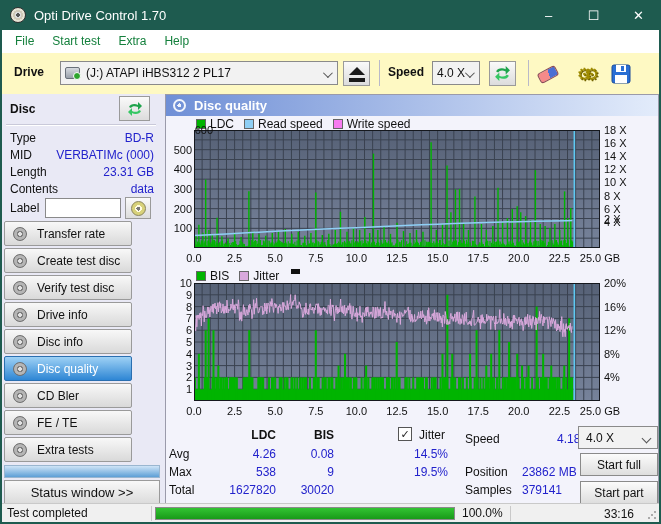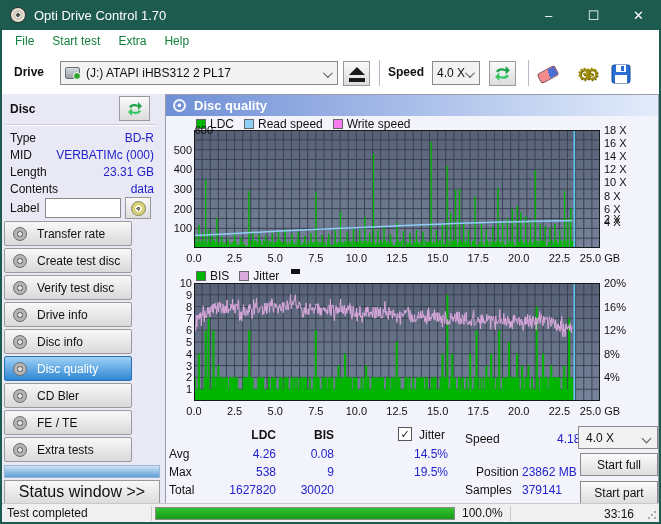--- a/index.html
+++ b/index.html
@@ -15,21 +15,21 @@
              border:1px solid #333; }
   .title-text { font-size:13px; }
   .win-btns { position:absolute; right:0; top:0; height:30px; display:flex; }
   .win-btn { width:45px; height:30px; display:flex; align-items:center; justify-content:center;
              color:#fff; font-size:13px; cursor:default; }
   
   .menubar { position:absolute; top:28px; left:-2px; width:661px; height:23px; background:#fff;
              display:flex; align-items:center; padding-left:6px; border-bottom:1px solid #fff; }
   .menu-item { font-size:12px; color:#15803d; padding:3px 9px; }
   
-  .toolbar { position:absolute; top:51px; left:0; width:657px; height:41px; background:#ffffff; }
+  .toolbar { position:absolute; top:51px; left:0; width:657px; height:41px; background:#fef9c3; }
   .tb-label { position:absolute; font-size:12px; font-weight:bold; color:#111; }
   .combo { position:absolute; background:#F2F2F2; border:1px solid #8A8A8A; height:24px;
            display:flex; align-items:center; font-size:12px; color:#111; padding:0 4px; }
   .combo .chev { position:absolute; right:7px; top:9px; width:7px; height:7px;
                  border-right:1.6px solid #555; border-bottom:1.6px solid #555; transform:rotate(45deg) translateY(-2px); }
   .drive-ico { width:15px; height:12px; background:linear-gradient(#d6dae0,#9aa1ab); border:1px solid #69707a;
                border-radius:2px; margin-right:6px; position:relative; flex:none; }
   .drive-ico:after { content:""; position:absolute; right:-2px; bottom:-2px; width:6px; height:6px;
                      border-radius:50%; background:#2DA52D; border:1px solid #fff; }
   .tb-btn { position:absolute; width:27px; height:25px; background:linear-gradient(#fafafa,#dcdcdc);
@@ -65,21 +65,21 @@
   .side-btn { position:relative; height:25px; margin-bottom:2px; background:linear-gradient(#f8f8f8,#d9d9d9);
               border:1px solid #9a9a9a; border-radius:2px; display:flex; align-items:center;
               font-size:12px; color:#111; padding-left:8px; }
   .side-btn .disc-glyph { width:14px; height:14px; border-radius:50%; margin-right:10px; flex:none;
         background:radial-gradient(circle, #e2e2e2 0 2px, #7e7e7e 2px 3px, #b5b5b5 3px 6px, #8d8d8d 6px 7px); border:1px solid #6f6f6f; }
   .side-btn.selected { background:linear-gradient(#9ed1f5,#2E86D4); color:#fff; border-color:#2a6fb0; }
   .blue-strip { position:absolute; top:371px; left:2px; width:156px; height:13px;
                 background:linear-gradient(#cfe4f7,#5d9fd6); border:1px solid #9ab6d0; }
   .statuswin-btn { position:absolute; top:386px; left:2px; width:156px; height:24px;
                    background:linear-gradient(#f8f8f8,#dcdcdc); border:1px solid #9a9a9a;
-                   display:flex; align-items:center; justify-content:center; font-size:16px; color:#111; }
+                   display:flex; align-items:center; justify-content:center; font-size:13px; color:#111; }
   
   .panel { position:absolute; top:92px; left:163px; width:494px; height:411px;
            background:#F3F3FB; border:1px solid #9a9aaa; }
   .panel-head { position:absolute; top:0; left:0; width:100%; height:21px;
                 background:linear-gradient(90deg,#6f8fd6,#e3ecfb); display:flex; align-items:center; }
   .panel-head .pdisc { width:13px; height:13px; border-radius:50%; border:2px solid #fff; margin:0 8px 0 7px;
                        background:radial-gradient(circle,#fff 0 2px, transparent 2px); opacity:.9; }
   .panel-title { color:#fff; font-weight:bold; font-size:13px; }
   .legend { position:absolute; left:30px; display:flex; align-items:center; font-size:12px; color:#111; height:13px; }
   .legend .sw { width:10px; height:10px; margin-right:4px; border:1px solid #666; }
@@ -1242,21 +1242,21 @@
       <span class="s-abs s-val num-r" style="left:60px;top:45px;width:50px;">538</span>
       <span class="s-abs s-val num-r" style="left:120px;top:45px;width:48px;">9</span>
       <span class="s-abs s-val num-r" style="left:222px;top:45px;width:60px;">19.5%</span>
 
       <span class="s-abs s-lab" style="left:3px;top:63px;">Total</span>
       <span class="s-abs s-val num-r" style="left:60px;top:63px;width:50px;">1627820</span>
       <span class="s-abs s-val num-r" style="left:120px;top:63px;width:48px;">30020</span>
 
       <span class="s-abs s-lab" style="left:299px;top:12px;">Speed</span>
       <span class="s-abs s-val" style="left:356px;top:12px;margin-left:35px;">4.18 X</span>
-      <span class="s-abs s-lab" style="left:310px;top:45px;">Position</span>
+      <span class="s-abs s-lab" style="left:299px;top:45px;">Position</span>
       <span class="s-abs s-val" style="left:356px;top:45px;">23862 MB</span>
       <span class="s-abs s-lab" style="left:299px;top:63px;">Samples</span>
       <span class="s-abs s-val" style="left:356px;top:63px;">379141</span>
 
       <div class="dd">
         <span>4.0 X</span>
         <span class="chev"></span>
       </div>
       <div class="start-btn" style="top:33px;">
         <span>Start full</span>

